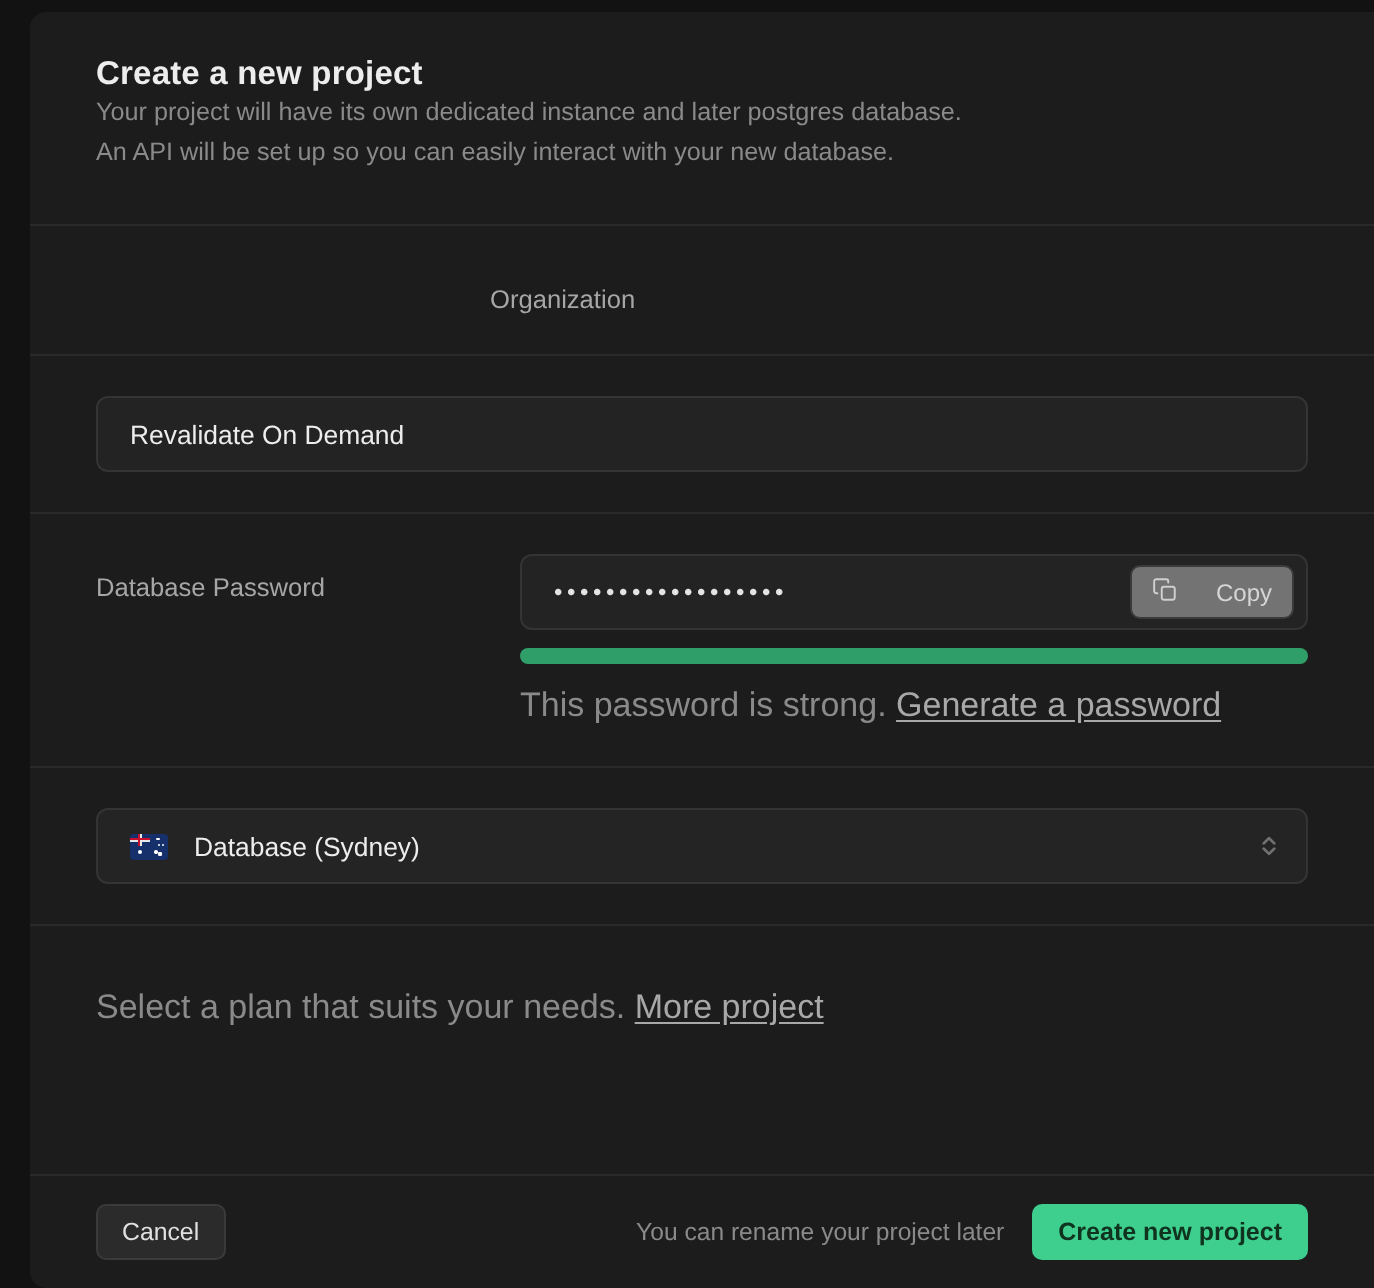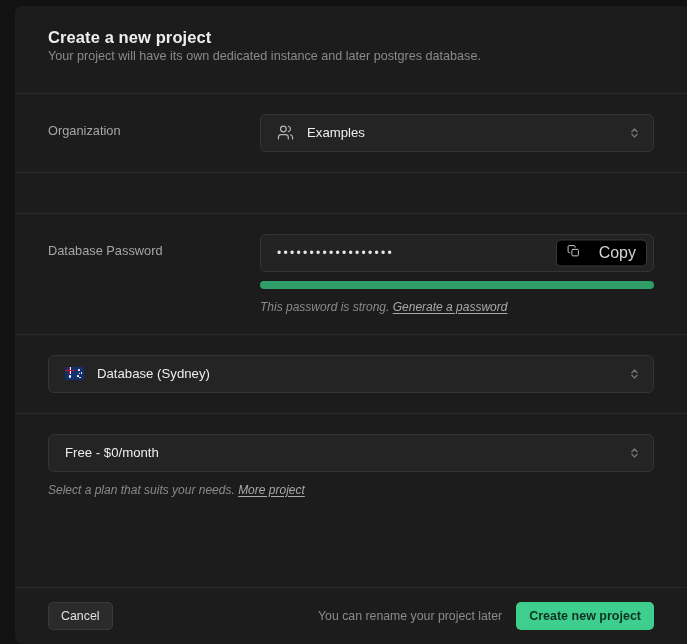--- a/index.html
+++ b/index.html
@@ -88,32 +88,32 @@
   .s2 { left: 13px; top: 2px; width: 1.7px; height: 1.7px; }
   .s3 { left: 15.6px; top: 5.2px; width: 1.7px; height: 1.7px; }
   .s4 { left: 12.4px; top: 8.4px; width: 1.7px; height: 1.7px; }
   .s5 { left: 14.4px; top: 9.8px; width: 1.2px; height: 1.2px; }
   .s6 { left: 13.9px; top: 5.6px; width: 1.1px; height: 1.1px; }
   .dots { letter-spacing: 2.3px; font-size: 12px; color: #e4e4e4; }
   .copy-btn {
     position: absolute; right: 6px; top: 50%;
     transform: translateY(-50%);
     height: 27px; padding: 0 10px;
-    background: #000000; border: 1px solid #3a3a3a;
+    background: #737373; border: 1px solid #3a3a3a;
     border-radius: 5px;
     display: flex; align-items: center; gap: 19px;
-    font-size: 16px; color: #d6d6d6;
+    font-size: 12px; color: #d6d6d6;
     cursor: pointer;
   }
   .strength {
     margin-top: 9px; height: 8px; width: 100%;
     border-radius: 4px; background: #2f9e68;
   }
   .hint {
-    margin-top: 11px; font-size: 12px; color: #8a8a8a; font-style: italic;
+    margin-top: 11px; font-size: 17px; color: #8a8a8a;
   }
   .hint a { color: #a8a8a8; text-decoration: underline; text-underline-offset: 2px; }
   .footer {
     border-top: 1px solid #2a2a2a;
     padding: 14px 33px;
     display: flex; align-items: center; justify-content: space-between;
   }
   .cancel-btn {
     background: #2b2b2b; border: 1px solid #3a3a3a;
     border-radius: 5px; height: 28px; padding: 0 12px;
@@ -130,52 +130,39 @@
   }
 </style>
 </head>
 <body>
 
 <div class="card">
 
   <div class="header">
     <h1>Create a new project</h1>
     <p>Your project will have its own dedicated instance and later postgres database.</p>
+    <p>An API will be set up so you can easily interact with your new database.</p>
   </div>
 
   <div class="divider"></div>
 
   <div class="body">
 
     <div class="row">
       <div class="label">Organization</div>
-      <div class="field">
-        <div class="control with-icon">
-          <span class="glyph">
-            <svg width="17" height="17" viewBox="0 0 24 24" fill="none" stroke="#b4b4b4" stroke-width="1.7" stroke-linecap="round" stroke-linejoin="round">
-              <path d="M16 21v-2a4 4 0 0 0-4-4H6a4 4 0 0 0-4 4v2"></path>
-              <circle cx="9" cy="7" r="4"></circle>
-              <path d="M22 21v-2a4 4 0 0 0-3-3.87"></path>
-              <path d="M16 3.13a4 4 0 0 1 0 7.75"></path>
-            </svg>
-          </span>
-          <span class="val">Examples</span>
-          <span class="chev">
-            <svg width="9" height="14" viewBox="0 0 10 16" fill="none" stroke="#cfcfcf" stroke-width="1.6" stroke-linecap="round" stroke-linejoin="round">
-              <path d="M2 6.5 5 3.5 8 6.5"></path>
-                <path d="M2 9.5 5 12.5 8 9.5"></path>
-            </svg>
-          </span>
-        </div>
-      </div>
-    </div>
-
-    <div class="divider"></div>
-
-    <div class="row">
+    </div>
+
+    <div class="divider"></div>
+
+    <div class="row">
+      <div class="field">
+        <div class="control input">
+          <span class="val">Revalidate On Demand</span>
+        </div>
+      </div>
     </div>
 
     <div class="divider"></div>
 
     <div class="row">
       <div class="label">Database Password</div>
       <div class="field">
         <div class="control input">
           <span class="val dots">••••••••••••••••••</span>
           <span class="copy-btn">
@@ -222,29 +209,20 @@
             </svg>
           </span>
         </div>
       </div>
     </div>
 
     <div class="divider"></div>
 
     <div class="row">
       <div class="field">
-        <div class="control">
-          <span class="val">Free - $0/month</span>
-          <span class="chev">
-            <svg width="9" height="14" viewBox="0 0 10 16" fill="none" stroke="#cfcfcf" stroke-width="1.6" stroke-linecap="round" stroke-linejoin="round">
-              <path d="M2 6.5 5 3.5 8 6.5"></path>
-                <path d="M2 9.5 5 12.5 8 9.5"></path>
-            </svg>
-          </span>
-        </div>
         <div class="hint">
           <span>Select a plan that suits your needs.</span>
           <a href="#">More project</a>
         </div>
       </div>
     </div>
 
   </div>
 
   <div class="footer">

